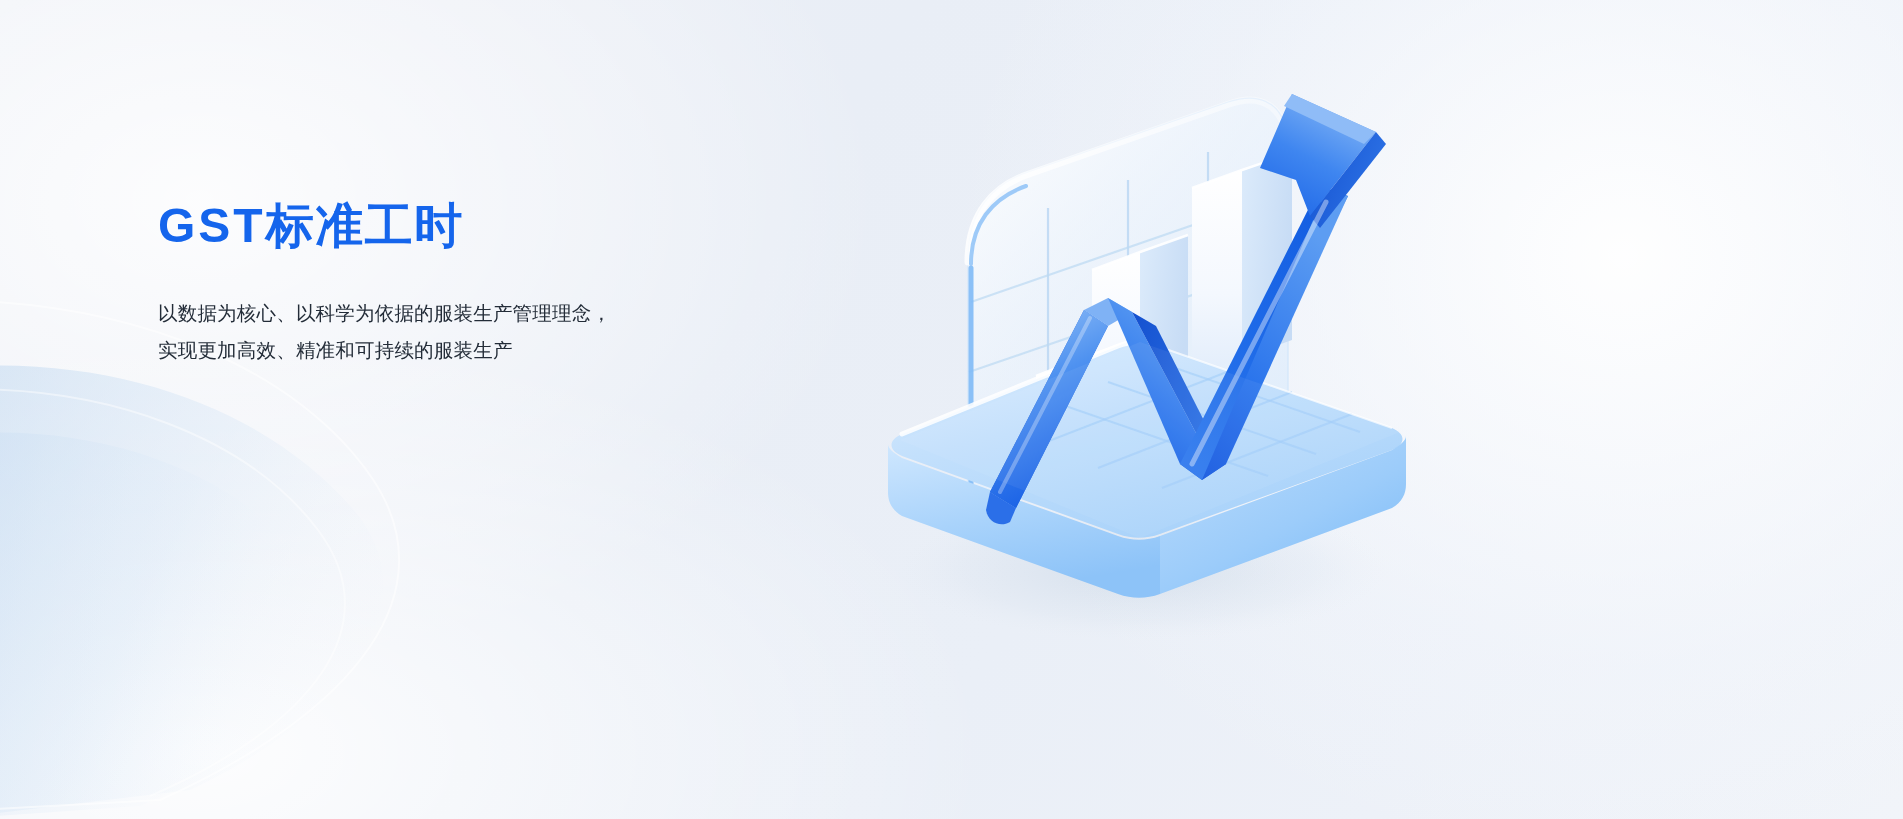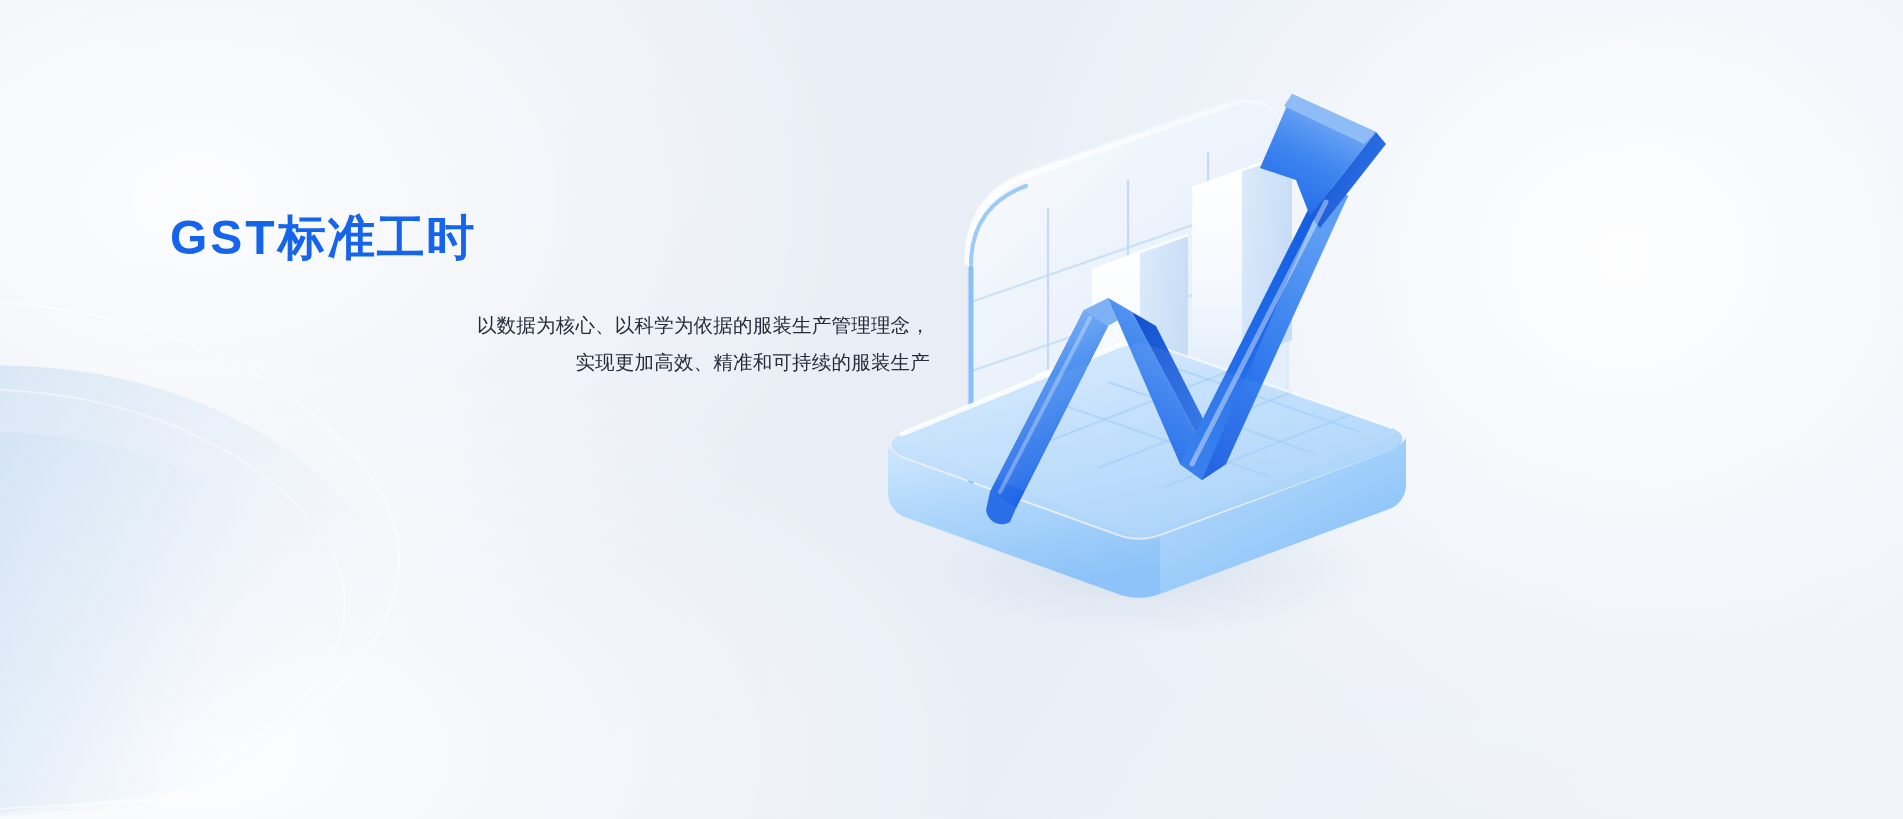--- a/index.html
+++ b/index.html
@@ -54,23 +54,22 @@
     top: 0;
     width: 100%;
     height: 100%;
     pointer-events: none;
   }
 
   
   .text-block {
     position: absolute;
     left: 158px;
-    top: 212px;
+    top: 200px;
     width: 760px;
-    margin-left: 12px;
   }
 
   .headline {
     font-size: 48px;
     font-weight: 700;
     letter-spacing: 1.5px;
     color: #1565ec;
     line-height: 1.1;
     margin: 0 0 42px 0;
     white-space: nowrap;
@@ -96,21 +95,20 @@
     font-size: 19.5px;
     font-weight: 400;
     color: #232c38;
     line-height: 1.92;
     letter-spacing: 0.2px;
     margin: 0;
   }
   .paragraph .para-line {
     display: block;
     white-space: nowrap;
-    text-align: right;
   }
 
   
   .illustration {
     position: absolute;
     left: 840px;
     top: 40px;
     width: 620px;
     height: 620px;
   }

